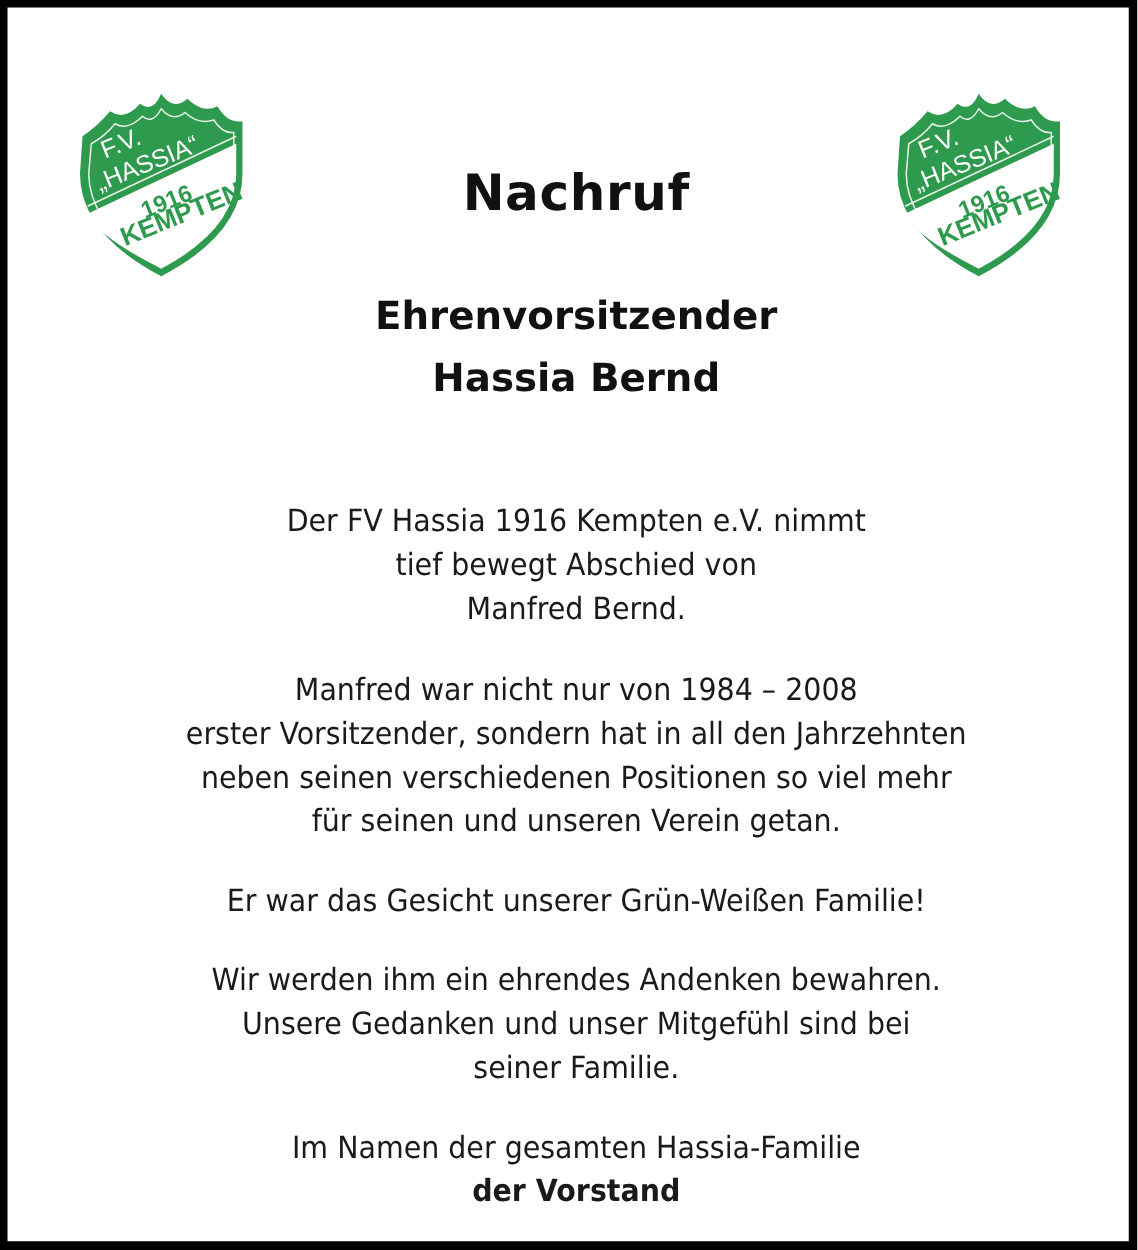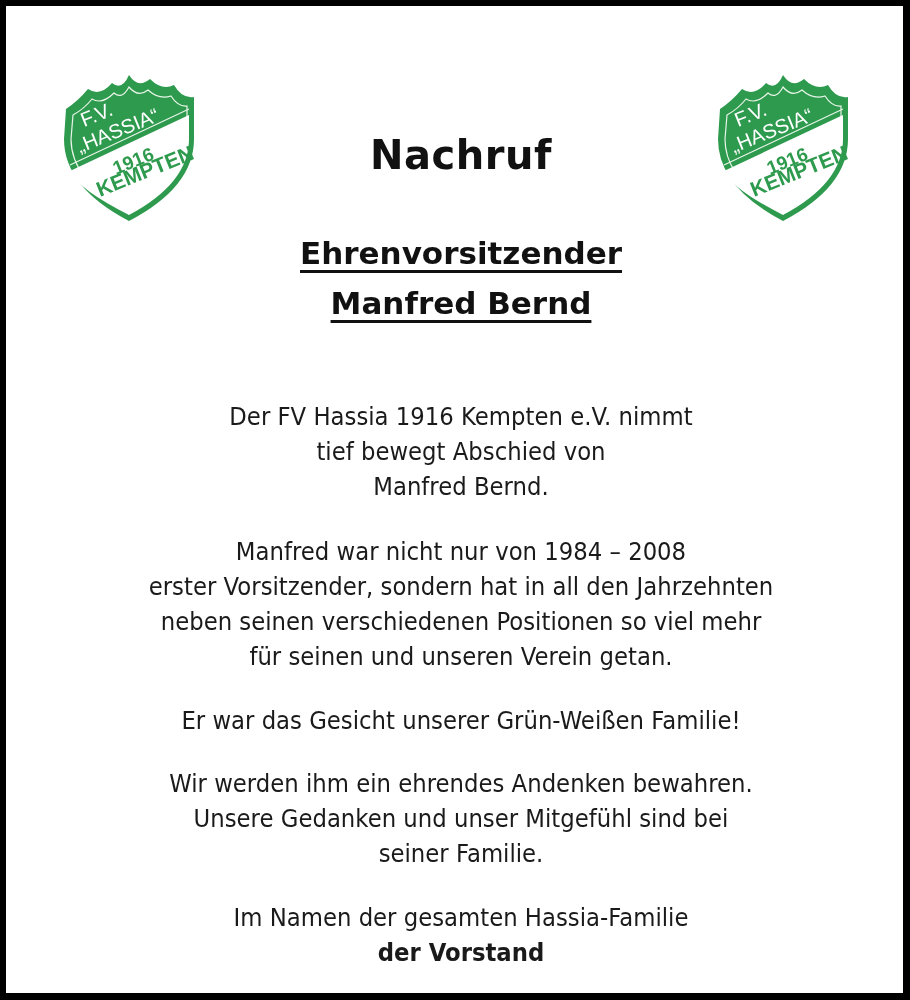--- a/index.html
+++ b/index.html
@@ -25,21 +25,21 @@
       font-weight: bold; font-size: 40px; color: #111;
       letter-spacing: 0.5px;
     }
     .subtitle {
       position: absolute; left: 0; width: 910px; top: 222px;
       text-align: center;
       font-family: "DejaVu Sans", sans-serif;
       font-weight: bold; font-size: 31px; line-height: 50px; color: #111;
     }
     .subtitle span {
-      text-decoration: underline; text-decoration-thickness: 3px;
+      text-decoration-thickness: 3px;
       text-underline-offset: 6px;
     }
     .body-text {
       position: absolute; left: 0; width: 910px;
       text-align: center;
       font-family: "DejaVu Sans", sans-serif;
       font-size: 24.5px; line-height: 35px; color: #1a1a1a;
       transform: scaleX(0.93); transform-origin: center top;
     }
     .para1 { top: 393px; }
@@ -79,21 +79,21 @@
       <text x="22" y="84" transform="rotate(-22 22 84)" font-family="Liberation Sans, sans-serif" font-size="20" fill="#ffffff">„HASSIA“</text>
       <text x="58" y="106" transform="rotate(-22 58 106)" font-family="Liberation Sans, sans-serif" font-weight="bold" font-size="19" fill="#2e9a4e">1916</text>
       <text x="42" y="128" transform="rotate(-22 42 128)" font-family="Liberation Sans, sans-serif" font-weight="bold" font-size="21" fill="#2e9a4e">KEMPTEN</text>
     </svg>
   </div>
 
   <div class="title">Nachruf</div>
 
   <div class="subtitle">
     <div><span>Ehrenvorsitzender</span></div>
-    <div><span>Manfred Bernd</span></div>
+    <div><span>Hassia Bernd</span></div>
   </div>
 
   <div class="body-text para1">
     <span class="line">Der FV Hassia 1916 Kempten e.V. nimmt</span>
     <span class="line">tief bewegt Abschied von</span>
     <span class="line">Manfred Bernd.</span>
   </div>
 
   <div class="body-text para2">
     <span class="line">Manfred war nicht nur von 1984 – 2008</span>

